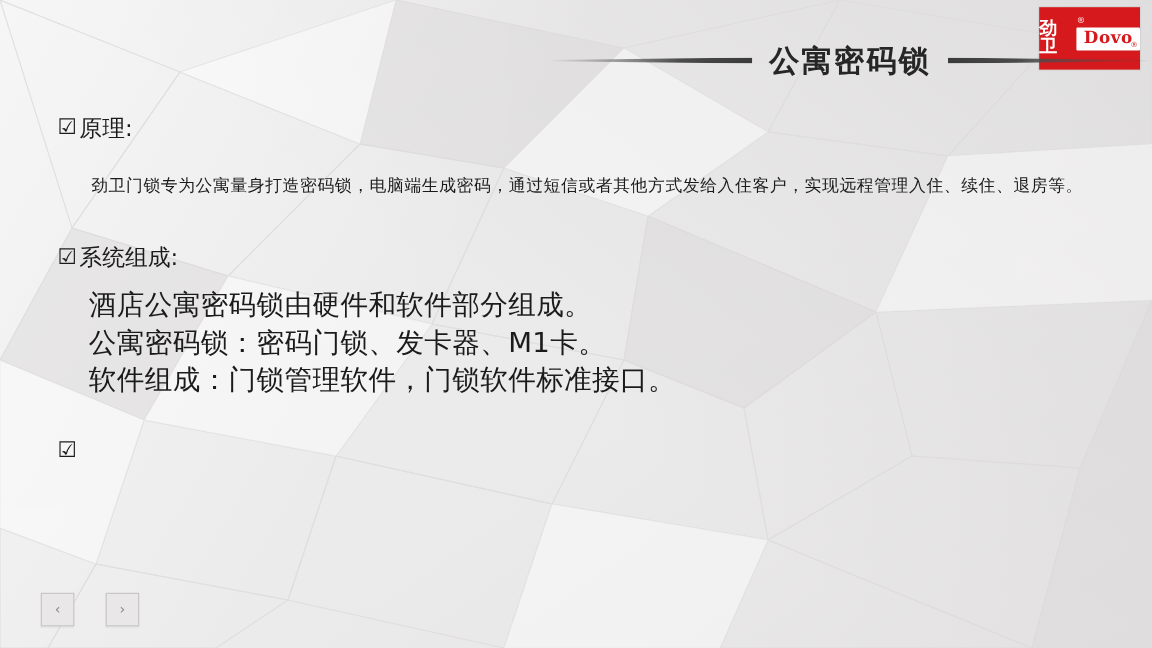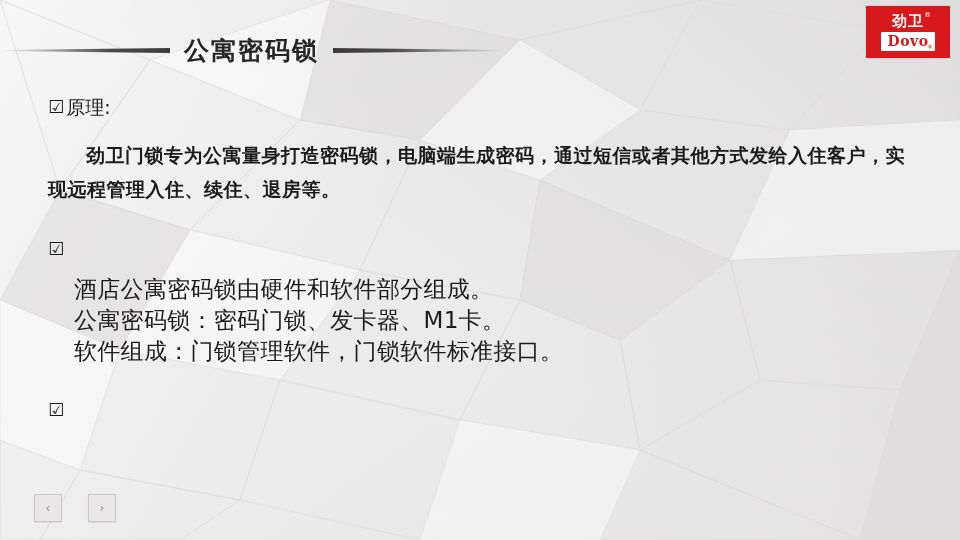--- a/index.html
+++ b/index.html
@@ -34,26 +34,25 @@
 
   
   .logo {
     position: absolute;
     top: 6px;
     right: 10px;
     width: 84px;
     height: 52px;
     background: #d5191c;
     display: flex;
-    flex-direction: column;
+    flex-direction: row;
     align-items: center;
     justify-content: center;
     color: #ffffff;
     box-shadow: 0 0 0 1px rgba(0,0,0,0.05);
-    text-align: center;
   }
   .logo .logo-cn {
     font-size: 15px;
     font-weight: bold;
     line-height: 1;
     letter-spacing: 1px;
     margin-bottom: 3px;
     position: relative;
   }
   .logo .logo-cn .tm {
@@ -90,21 +89,21 @@
   }
 
   
   .title-row {
     position: absolute;
     top: 34px;
     left: 0;
     width: 960px;
     display: flex;
     align-items: center;
-    justify-content: flex-start;
+    justify-content: flex-end;
     gap: 14px;
   }
   .title-rule {
     height: 5px;
     width: 170px;
     background: linear-gradient(90deg, rgba(90,90,90,0) 0%, #4b4b4b 65%, #3b3b3b 100%);
     clip-path: polygon(0 40%, 100% 0, 100% 100%, 0 60%);
   }
   .title-rule.right {
     background: linear-gradient(270deg, rgba(90,90,90,0) 0%, #4b4b4b 65%, #3b3b3b 100%);
@@ -134,26 +133,25 @@
     display: flex;
     align-items: flex-start;
     white-space: nowrap;
   }
   .cbox {
     font-size: 18px;
     margin-right: 2px;
     line-height: 30px;
   }
   .para {
-    font-size: 19px;
+    font-size: 14px;
     line-height: 34px;
     text-indent: 2em;
     margin-top: 16px;
     letter-spacing: 0.5px;
-    font-weight: bold;
   }
   .sub {
     font-size: 23px;
     line-height: 31px;
     margin-left: 26px;
     letter-spacing: 0.3px;
     white-space: nowrap;
   }
   .gap-lg { height: 28px; }
   .gap-sm { height: 10px; }
@@ -256,20 +254,21 @@
         <span>原理:</span>
       </div>
       <div class="para">劲卫门锁专为公寓量身打造密码锁，电脑端生成密码，通过短信或者其他方式发给入住客户，实现远程管理入住、续住、退房等。</div>
     </div>
 
     <div class="gap-lg"></div>
 
     <div class="blk">
       <div class="head-line">
         <span class="cbox">☑</span>
+        <span>系统组成:</span>
       </div>
       <div class="gap-sm"></div>
       <div class="sub">酒店公寓密码锁由硬件和软件部分组成。</div>
       <div class="sub">公寓密码锁：密码门锁、发卡器、M1卡。</div>
       <div class="sub">软件组成：门锁管理软件，门锁软件标准接口。</div>
     </div>
 
     <div class="gap-lg"></div>
 
     <div class="blk">

